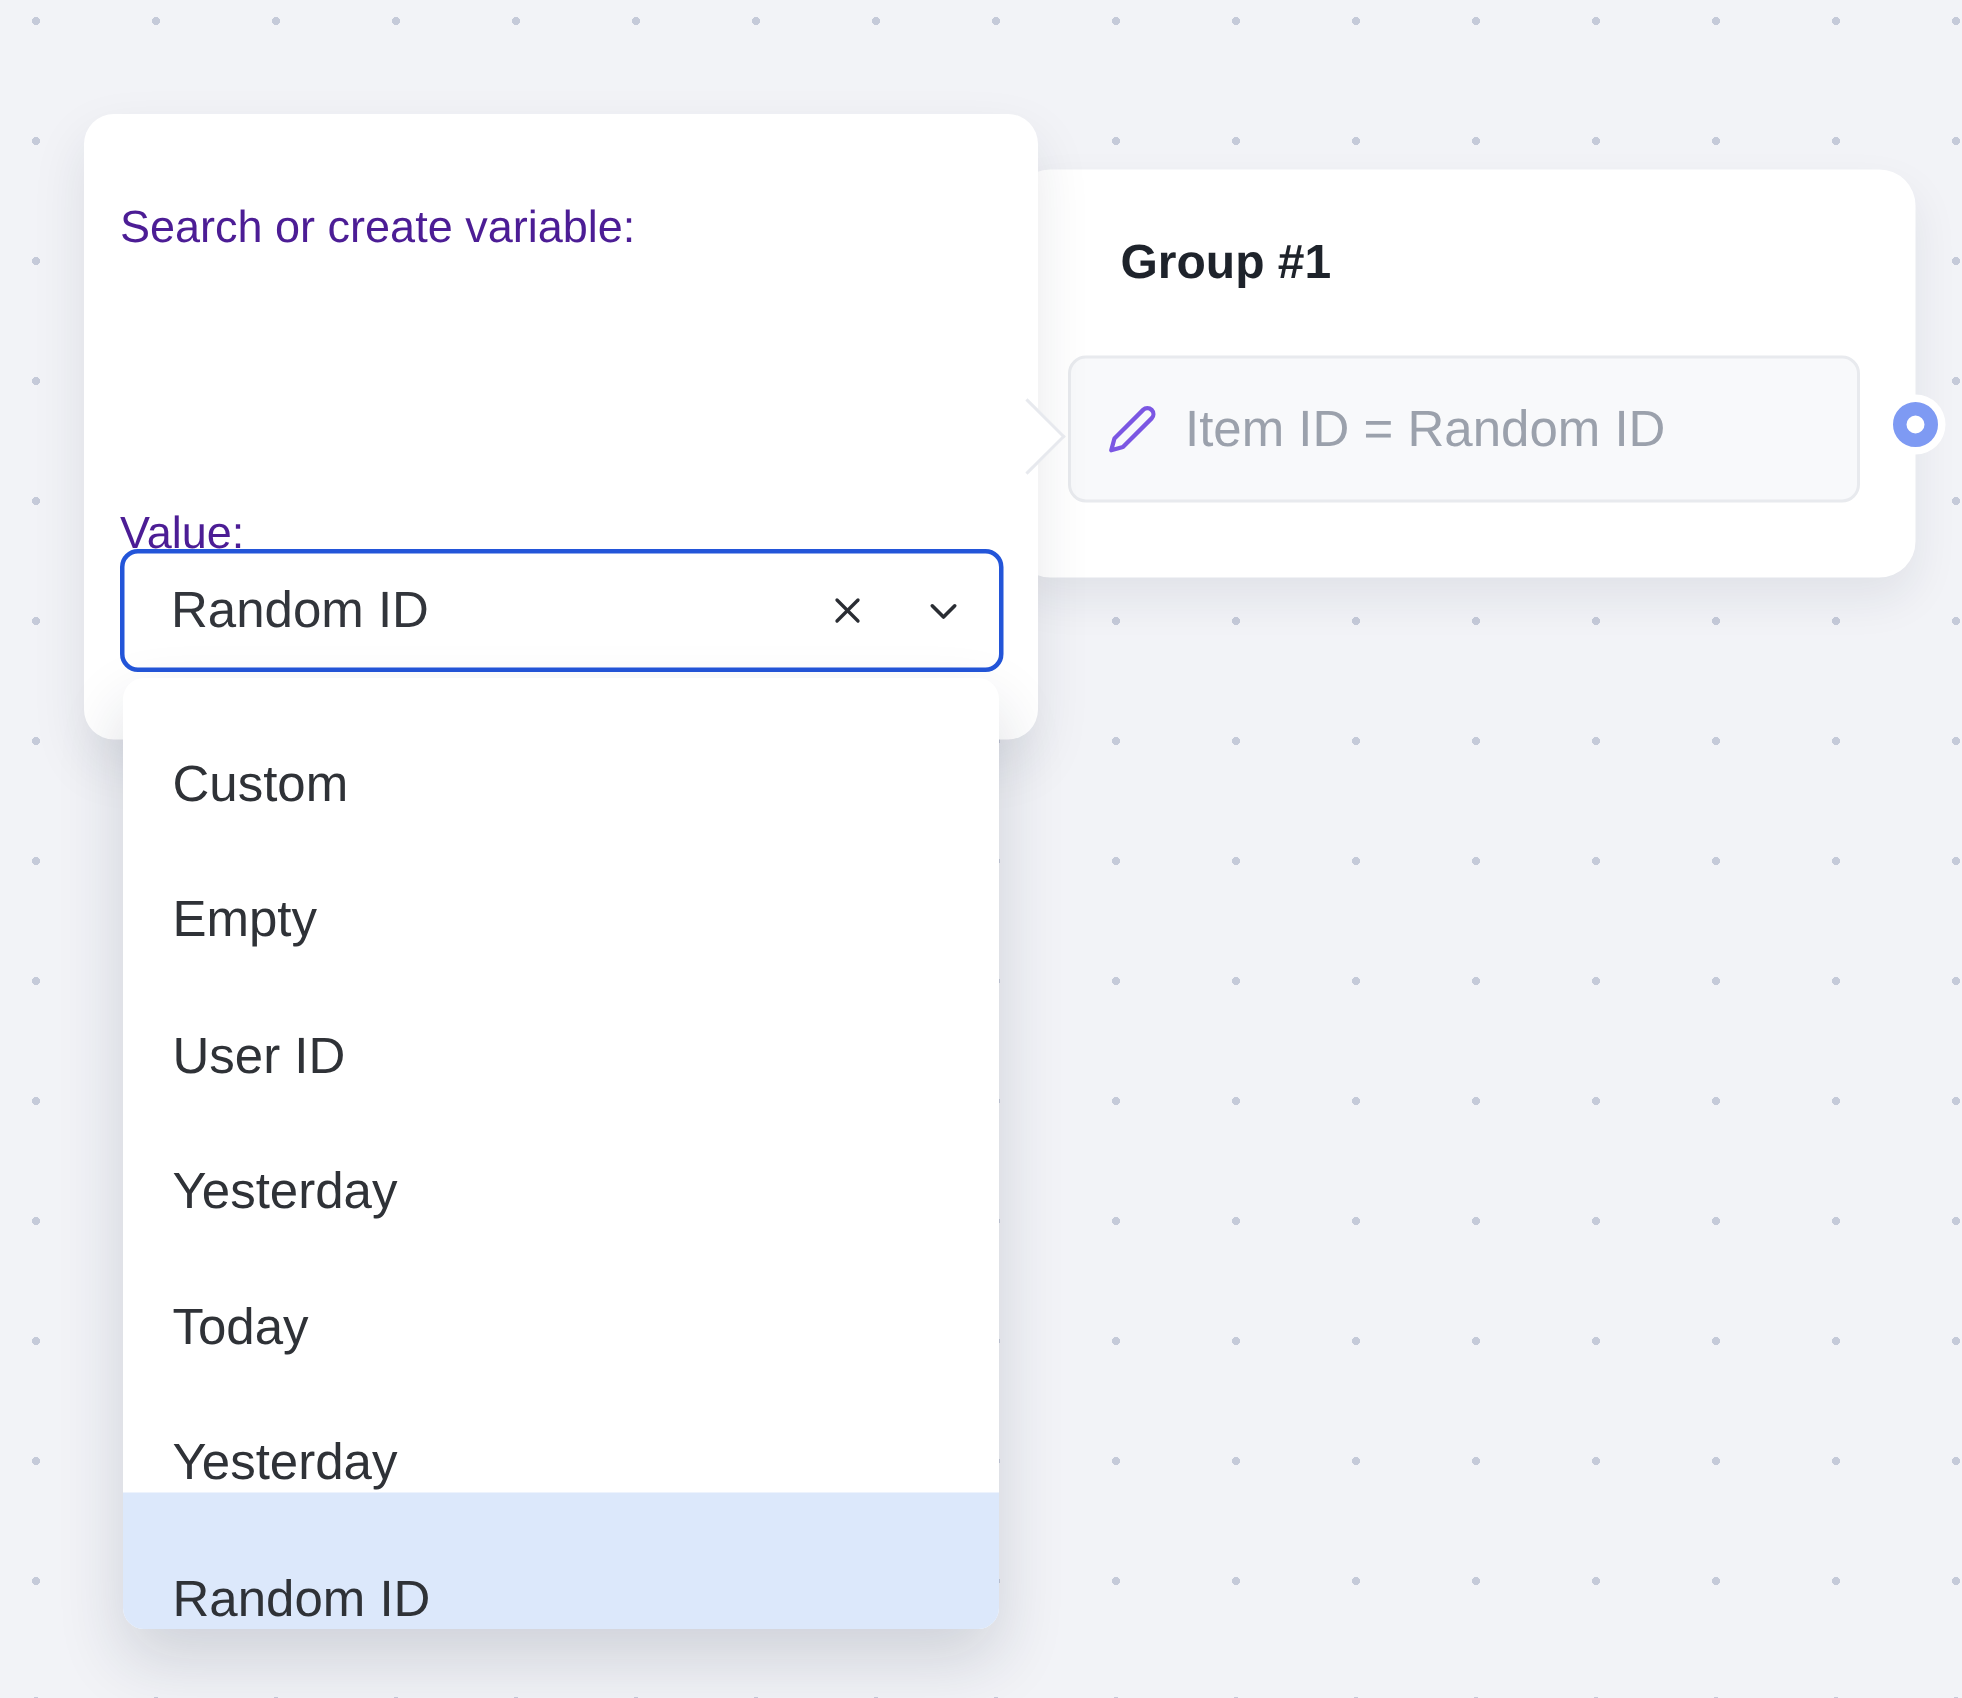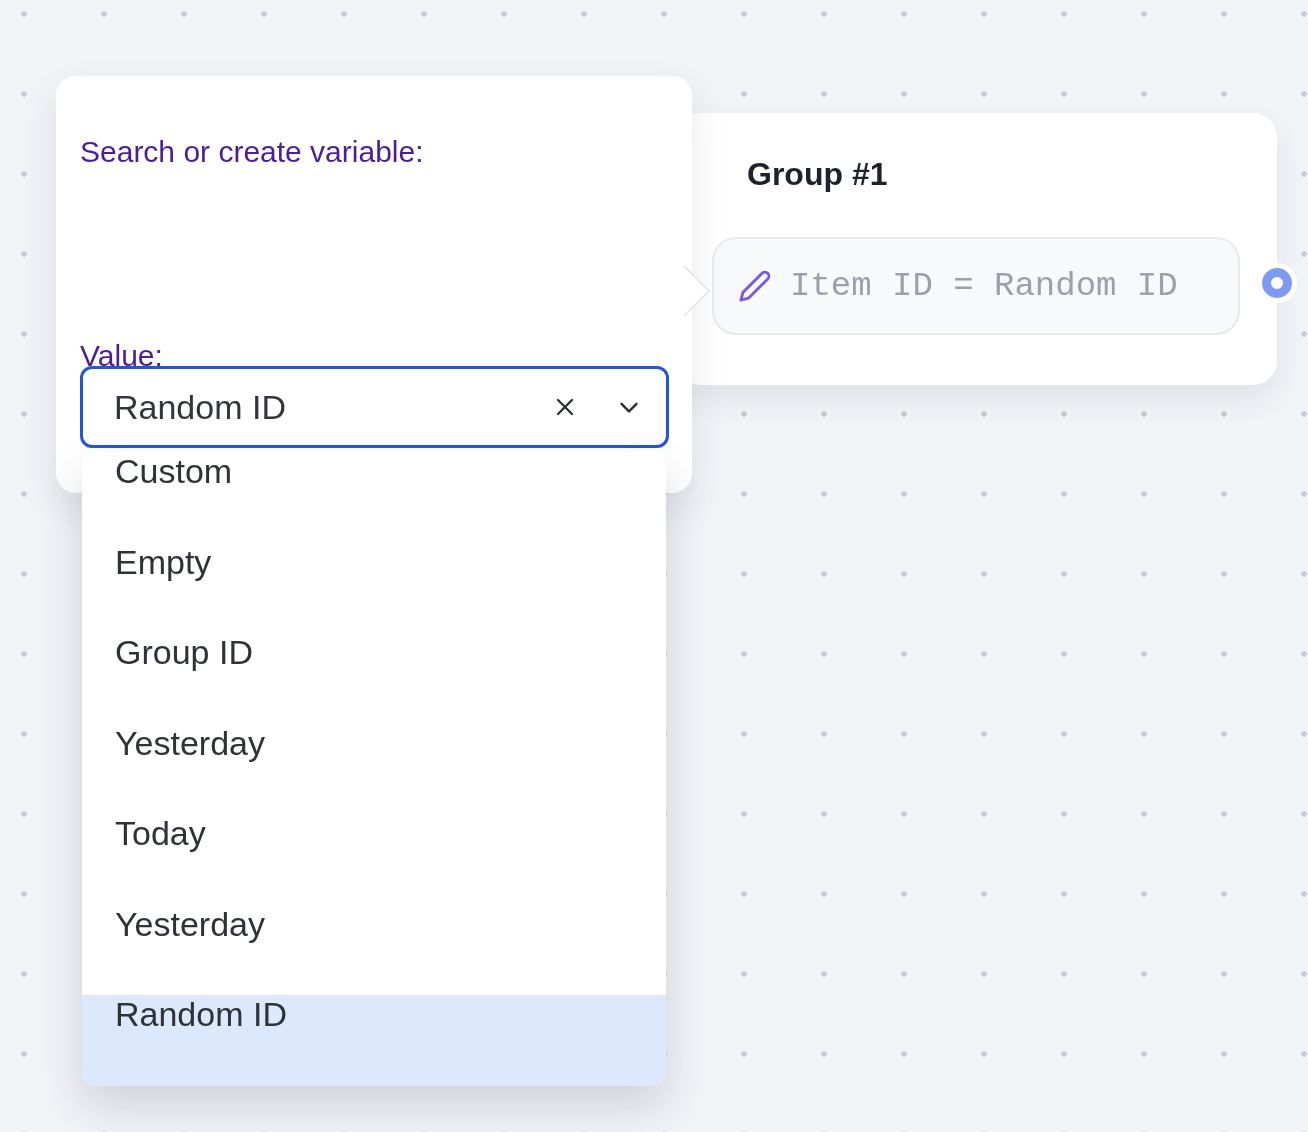--- a/index.html
+++ b/index.html
@@ -22,24 +22,23 @@
     box-shadow:0 14px 30px rgba(25,35,60,.08);
     z-index:1;
   }
   .group-title{
     position:absolute;left:43px;top:44px;
     font-size:32px;font-weight:700;color:#1e232b;line-height:1.1;margin-left:28px;
   }
   .condition-box{
     position:absolute;left:36px;top:124px;width:528px;height:98px;
     box-sizing:border-box;
-    background:#f8f9fb;border:2px solid #e8eaee;border-radius:24px;
+    background:#f8f9fb;border:2px solid #e8eaee;border-radius:12px;
     display:flex;align-items:center;padding-left:24px;
     cursor:pointer;
-    font-family:Liberation Mono, monospace;
   }
   .pencil{width:34px;height:34px;flex:0 0 auto;}
   .condition-text{margin-left:18px;font-size:34px;color:#9ba1ac;}
   .connector{
     position:absolute;left:586px;top:155px;
     box-sizing:border-box;width:30px;height:30px;border-radius:50%;
     background:#fff;border:9px solid #7e9af3;
     box-shadow:0 0 0 5px #fff;
   }
 
@@ -81,21 +80,21 @@
 
   
   .dropdown{
     position:absolute;left:82px;top:452px;width:584px;height:634px;
     background:#fff;border-radius:14px;overflow:hidden;
     box-shadow:0 20px 44px rgba(25,35,60,.16);
     display:flex;flex-direction:column;
     z-index:3;
   }
   .dropdown-item{
-    flex:1 1 0;display:flex;align-items:flex-start;padding-left:33px;
+    flex:1 1 0;display:flex;align-items:flex-end;padding-left:33px;
     font-size:34px;color:#2f3237;cursor:pointer;
   }
   .dropdown-item.selected{background:#dce8fb;}
 </style>
 </head>
 <body>
 
 <div class="canvas">
 
   <div class="group-card">
@@ -134,21 +133,21 @@
   </div>
 
   <div class="dropdown">
       <div class="dropdown-item">
       <span>Custom</span>
     </div>
       <div class="dropdown-item">
       <span>Empty</span>
     </div>
       <div class="dropdown-item">
-      <span>Group ID</span>
+      <span>User ID</span>
     </div>
       <div class="dropdown-item">
       <span>Yesterday</span>
     </div>
       <div class="dropdown-item">
       <span>Today</span>
     </div>
       <div class="dropdown-item">
       <span>Yesterday</span>
     </div>

